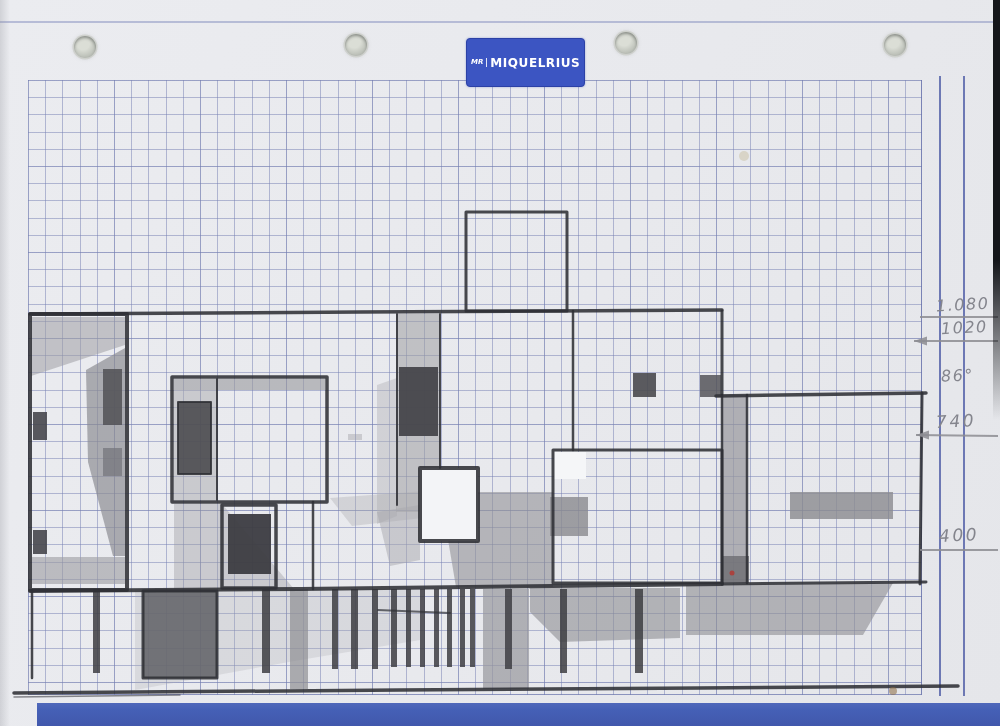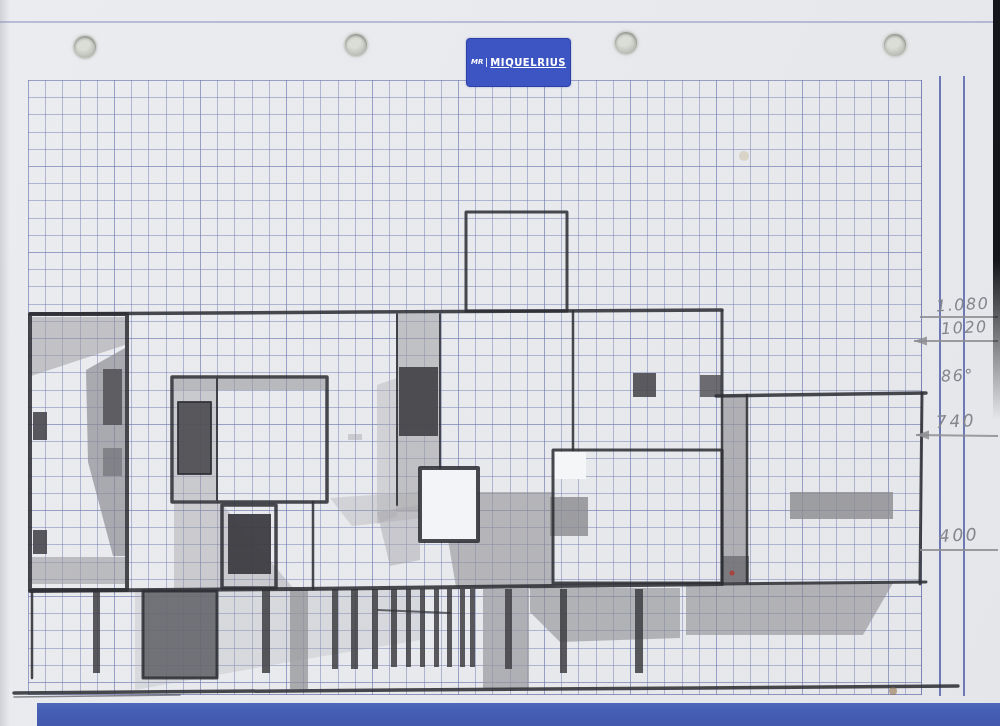--- a/index.html
+++ b/index.html
@@ -42,21 +42,21 @@
     box-shadow: inset 0 2px 3px rgba(55,60,55,.45), 0 0 0 1.5px rgba(205,207,203,.9), 0 0 4px rgba(120,122,118,.35);
   }
   .logo{
     position:absolute; left:466px; top:38px; height:15px;
     display:flex; align-items:center; gap:3px; padding:16px 4px;
     background:#3c55c2; border:1px solid #2c41a6; border-radius:4px;
     box-shadow:0 0 2px rgba(60,85,194,.5);
   }
   .logo .mark{color:#ffffff; font-style:italic; font-weight:bold; font-size:7px; line-height:1;}
   .logo .sep{width:1px; height:9px; background:rgba(255,255,255,.85);}
-  .logo .name{color:#ffffff; font-weight:bold; font-size:10px; letter-spacing:.55px; line-height:1;text-decoration:underline;}
+  .logo .name{color:#ffffff; font-weight:bold; font-size:12px; letter-spacing:.55px; line-height:1;}
   .sketch{position:absolute; left:0; top:0;}
   .hw{
     position:absolute; font-family:"DejaVu Sans", sans-serif; font-style:italic;
     color:#84858d; transform:rotate(-3deg); white-space:nowrap; letter-spacing:1.5px;
   }
   .hw.d1{left:936px; top:295px; font-size:16px;}
   .hw.d2{left:941px; top:318px; font-size:16px;}
   .hw.d3{left:941px; top:366px; font-size:16px;}
   .hw.d4{left:936px; top:411px; font-size:17px; letter-spacing:2.5px;}
   .hw.d5{left:939px; top:525px; font-size:17px; letter-spacing:2.5px;}

